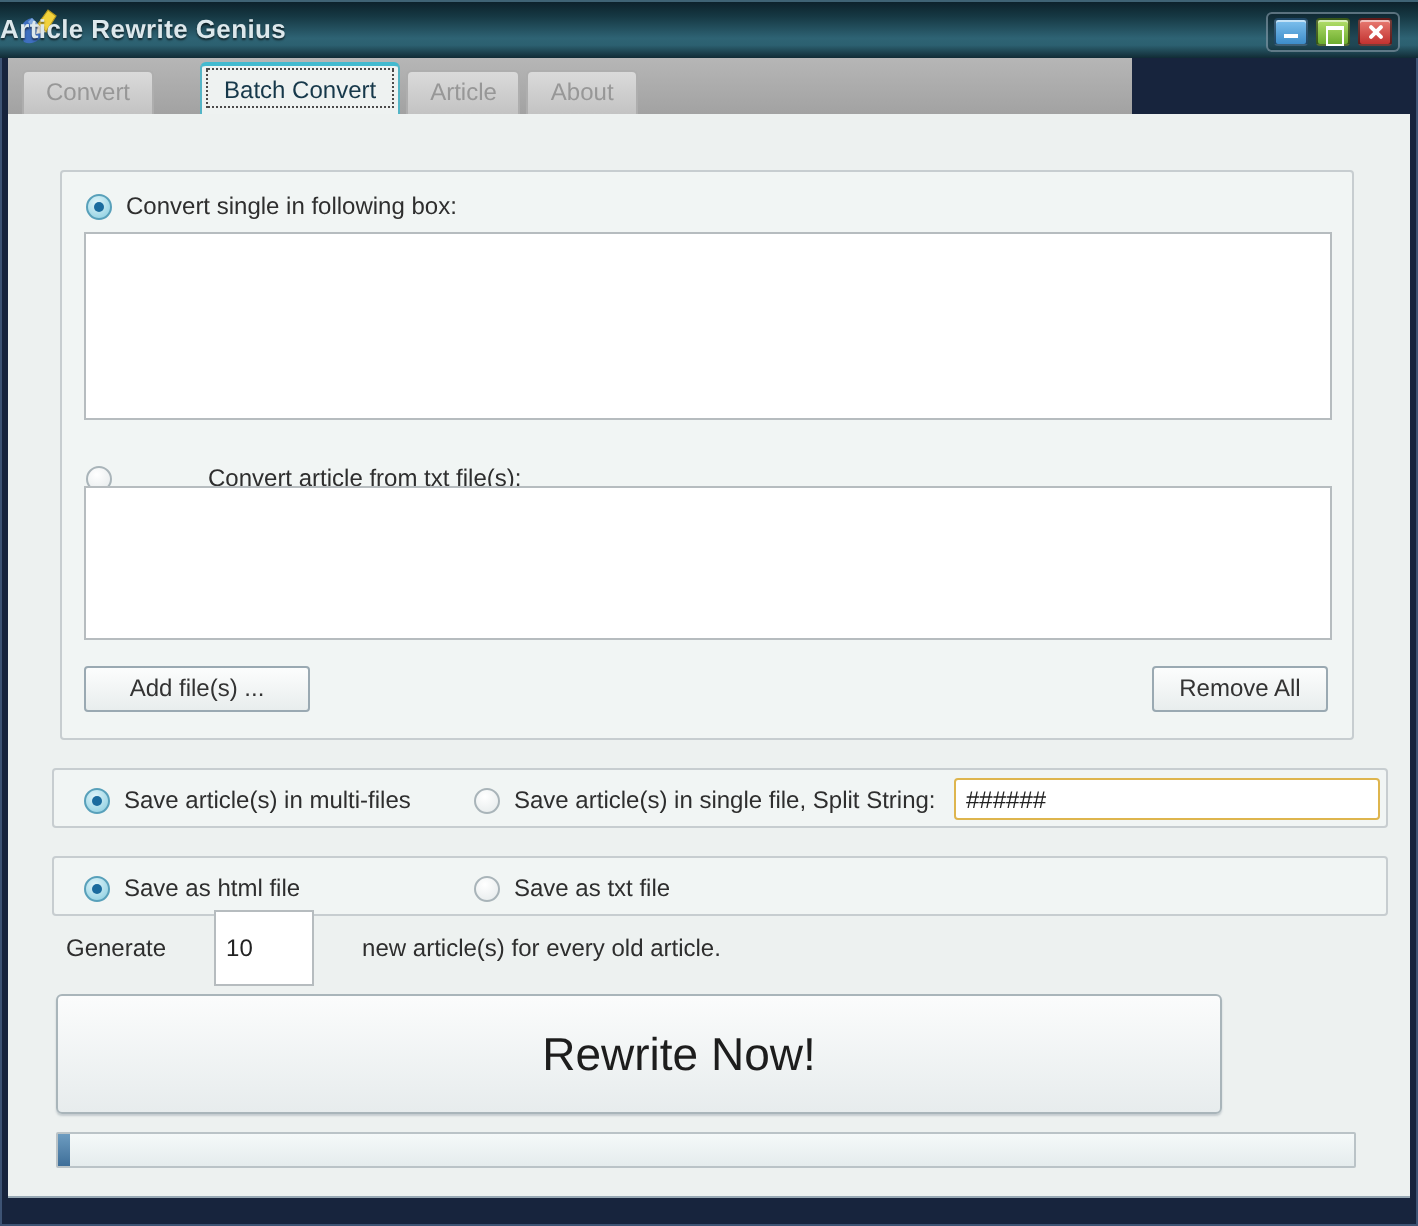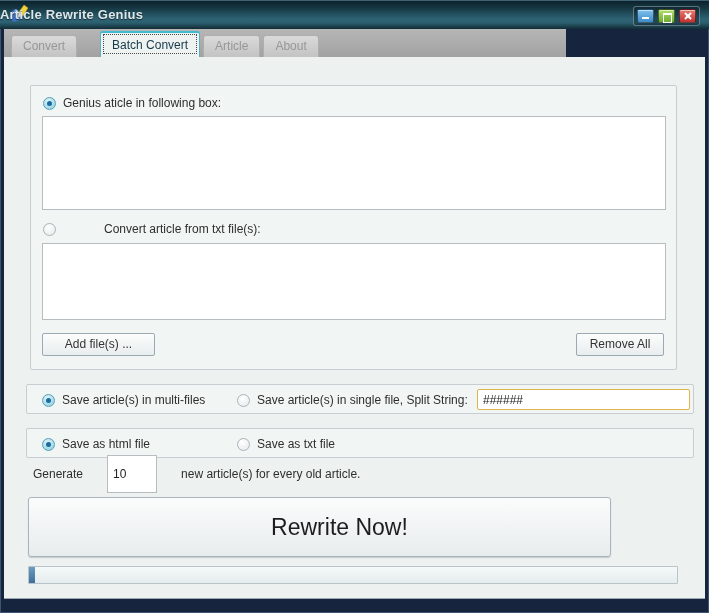--- a/index.html
+++ b/index.html
@@ -104,21 +104,21 @@
     border-radius:50%; background:#1a6b9e;
   }
 
   .textbox {
     position:absolute; left:11px; width:624px;
     background:#fff; border:1px solid #b6bcbf;
   }
   .t1 { top:30px;  height:94px; }
   .t2 { top:157px; height:77px; }
   .box1 .r1 { left:12px; top:10px; }
-  .box1 .r2 { left:12px; top:136px;gap:48px; }
+  .box1 .r2 { left:12px; top:146px;gap:48px; }
 
   .btn {
     position:absolute; height:23px; font-size:12px; color:#333;
     background:linear-gradient(#fcfdfd,#e8eded);
     border:1px solid #9aa9b2; border-radius:2px;
     text-align:center; line-height:21px; cursor:default; white-space:nowrap;
   }
   .add-files  { left:11px;  top:247px; width:113px; }
   .remove     { right:96px; top:247px; width:77px;  }
   .remove-all { right:12px; top:247px; width:88px;  }
@@ -197,21 +197,21 @@
     <span class="tab active">Batch Convert</span>
     <span class="tab">Article</span>
     <span class="tab">About</span>
   </div>
 
   <div class="panel">
 
     <div class="groupbox box1">
       <div class="radio-row r1">
         <span class="radio checked"></span>
-        <span>Genius aticle in following box:</span>
+        <span>Convert single in following box:</span>
       </div>
       <div class="textbox t1"></div>
 
       <div class="radio-row r2">
         <span class="radio"></span>
         <span>Convert article from txt file(s):</span>
       </div>
       <div class="textbox t2"></div>
 
       <button class="btn add-files">Add file(s)  ...</button>

